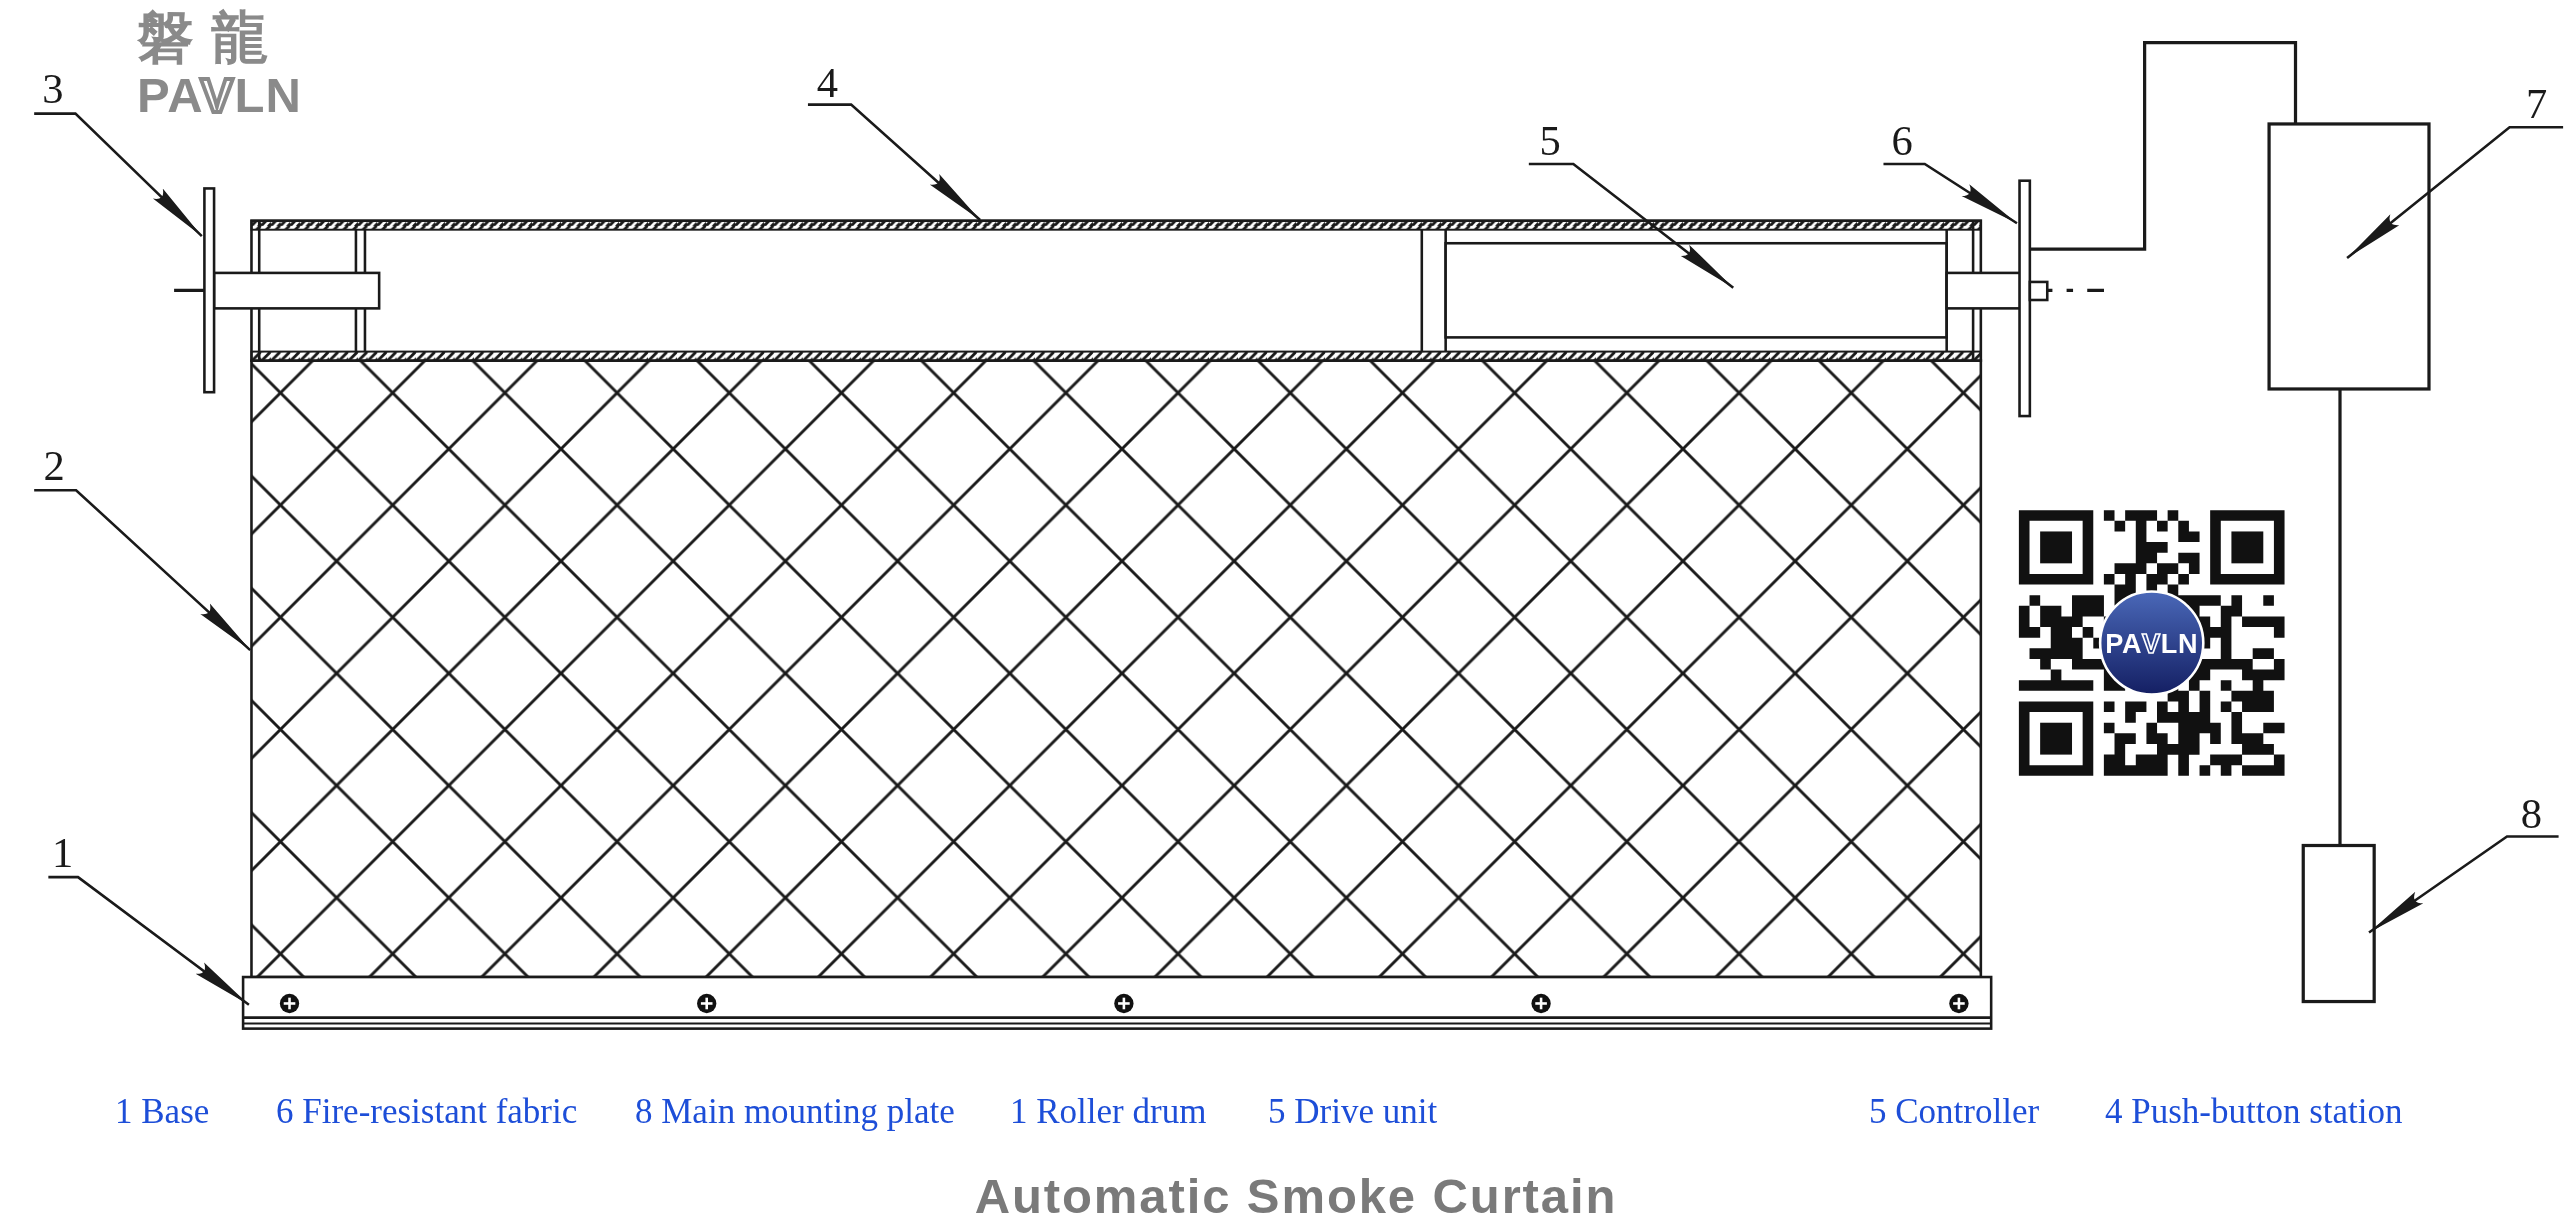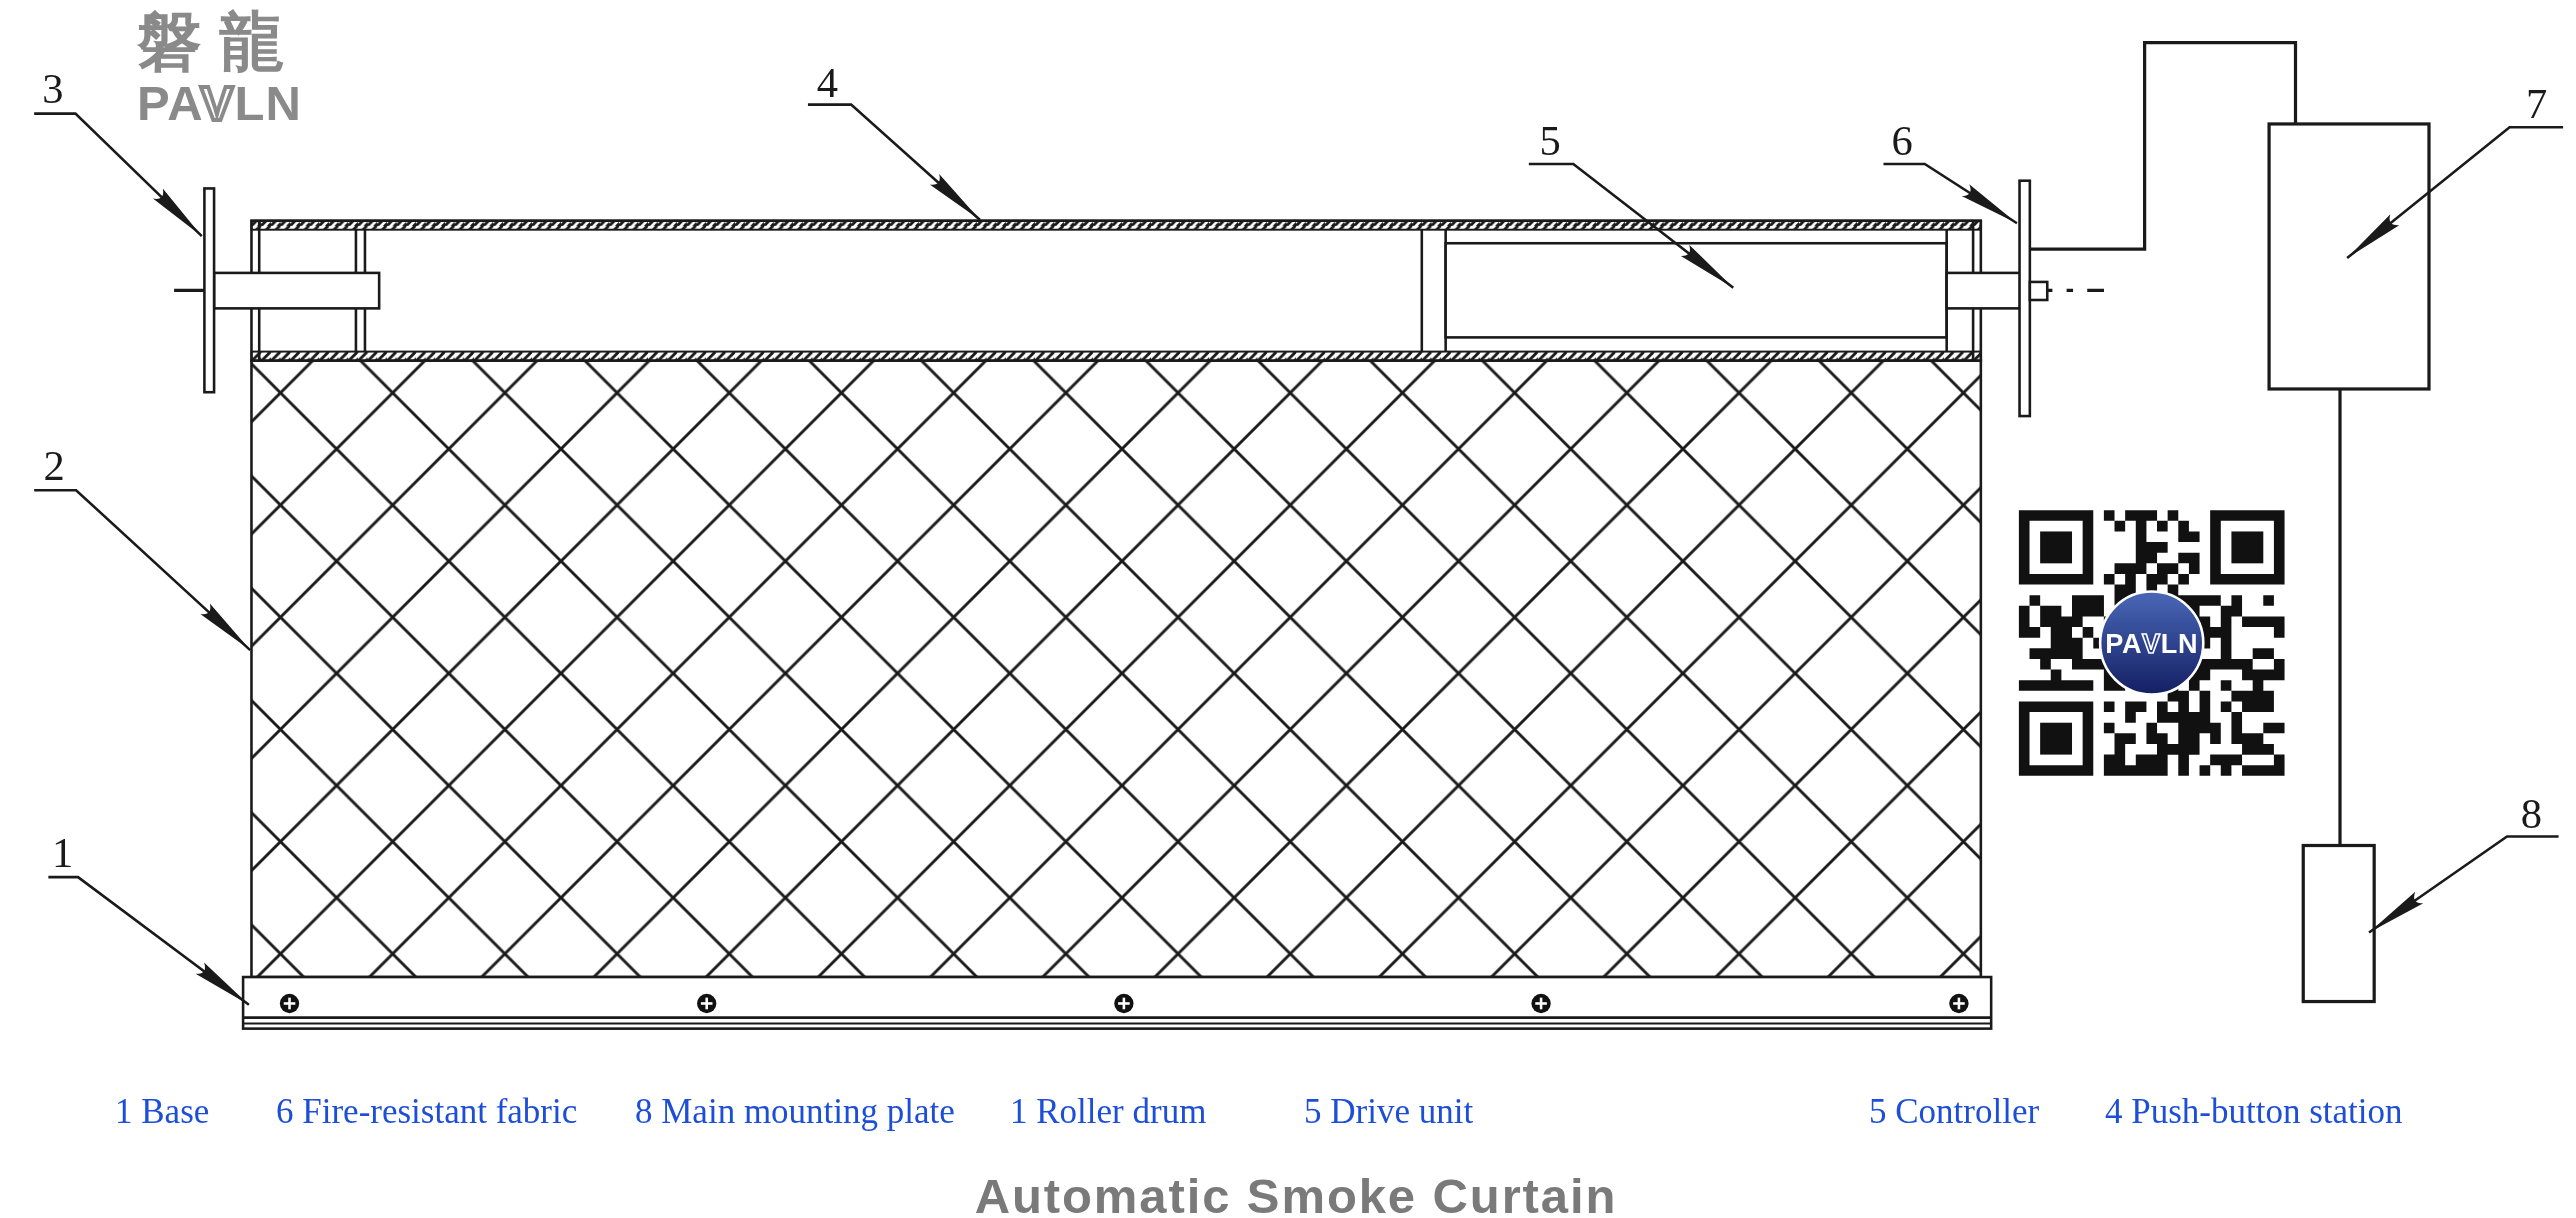--- a/index.html
+++ b/index.html
@@ -1,21 +1,21 @@
 <!DOCTYPE html>
 <html style="font-size:10.3px"><head>
 <meta charset="utf-8">
 <style>
   html,body{margin:0;padding:0;background:#ffffff;}
   #stage{position:relative;width:2576px;height:1219px;background:#ffffff;overflow:hidden;
          font-family:"Liberation Serif", serif;}
   svg{position:absolute;left:0;top:0;}
   .callout-num{font-family:"Liberation Serif", serif;font-size:66px;fill:#1a1a1a;}
   .logo-block{position:absolute;left:137px;top:9px;color:#8a8a8a;user-select:none;}
-  .logo-cjk{font-family:"DejaVu Sans", sans-serif;font-weight:bold;font-size:65px;
+  .logo-cjk{font-family:"DejaVu Sans", sans-serif;font-weight:bold;font-size:57px;
             letter-spacing:17px;line-height:1.0;}
   .logo-latin{font-family:"Liberation Sans", sans-serif;font-weight:bold;font-size:49px;
               letter-spacing:1.3px;line-height:1.0;margin-top:5.2px;}
   .logo-latin .logo-v{color:#ffffff;-webkit-text-stroke:3.9px #8a8a8a;}
   .legend-row{position:absolute;left:0;top:1092px;width:2576px;height:39px;}
   .legend-item{position:absolute;top:0;font-family:"Liberation Serif", serif;
                font-size:35px;color:#1d4ed8;white-space:nowrap;}
   .main-title{position:absolute;left:1296px;top:1168px;transform:translateX(-50%);
               font-family:"Liberation Sans", sans-serif;font-weight:bold;font-size:49px;
               letter-spacing:1.9px;color:#7a7a7a;white-space:nowrap;}
@@ -159,20 +159,20 @@
       <text class="callout-num" x="3926" y="1284" text-anchor="middle">8</text>
       <polyline points="3968,1297 3888,1297 3674,1446" fill="none" stroke="#1a1a1a" stroke-width="4" marker-end="url(#arr)"></polyline>
     </g>
   </svg>
 
   <div class="legend-row">
     <span class="legend-item" style="left:115px">1 Base</span>
     <span class="legend-item" style="left:276px">6 Fire-resistant fabric</span>
     <span class="legend-item" style="left:635px">8 Main mounting plate</span>
     <span class="legend-item" style="left:1010px">1 Roller drum</span>
-    <span class="legend-item" style="left:1304px">5 Drive unit</span>
+    <span class="legend-item" style="left:1268px">5 Drive unit</span>
     <span class="legend-item" style="left:1869px">5 Controller</span>
     <span class="legend-item" style="left:2105px">4 Push-button station</span>
   </div>
 
   <div class="main-title">Automatic Smoke Curtain</div>
 </div>
 
 
 </body></html>

